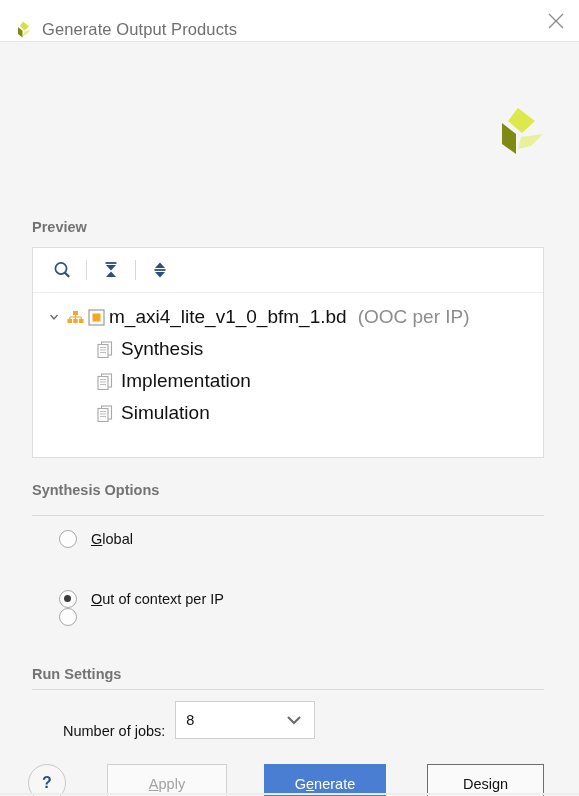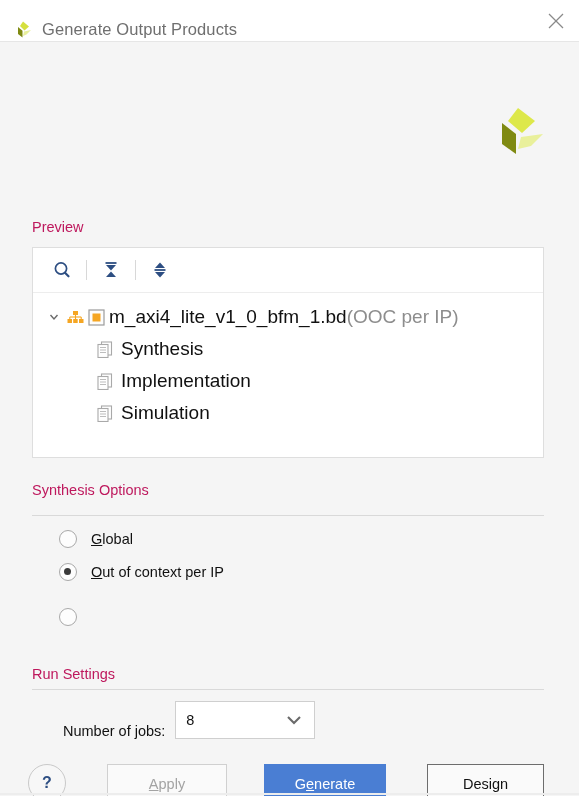--- a/index.html
+++ b/index.html
@@ -72,22 +72,22 @@
     position: absolute;
     right: 33px;
     top: 62px;
     width: 56px;
     height: 56px;
   }
 
   
   .section-title {
     font-size: 14.5px;
-    font-weight: normal;
-    color: #be185d;
+    font-weight: bold;
+    color: #737373;
   }
   #preview-title {
     position: absolute;
     left: 32px;
     top: 177px;
   }
 
   .preview-box {
     position: absolute;
     left: 32px;
@@ -138,21 +138,21 @@
     display: flex;
     align-items: center;
     justify-content: center;
     cursor: pointer;
   }
   .ico { display: flex; align-items: center; justify-content: center; }
   .hier-ico { width: 20px; margin-left: 2px; }
   .bd-ico  { width: 22px; }
   .doc-ico { width: 20px; margin-right: 6px; }
   .node-label { margin-left: 2px; }
-  .node-suffix { color: #8d8d8d; margin-left: 0; }
+  .node-suffix { color: #8d8d8d; margin-left: 11px; }
 
   
   #synth-title { position: absolute; left: 32px; top: 440px; }
   .hrule {
     position: absolute;
     left: 32px;
     width: 512px;
     height: 1px;
     background: #d9d9d9;
   }
@@ -409,21 +409,21 @@
   </div>
 
   <div class="section-title" id="synth-title">Synthesis Options</div>
   <div class="hrule" id="synth-rule"></div>
 
   <div class="radio-row" style="top:488px">
     <span class="radio"></span>
     <span><span class="mn">G</span><span>lobal</span></span>
   </div>
 
-  <div class="radio-row" style="top:521px">
+  <div class="radio-row" style="top:548px">
     <span class="radio checked"></span>
     <span><span class="mn">O</span><span>ut of context per IP</span></span>
   </div>
 
   <div class="radio-row" style="top:566px">
     <span class="radio"></span>
   </div>
 
   <div class="section-title" id="run-title">Run Settings</div>
   <div class="hrule" id="run-rule"></div>

